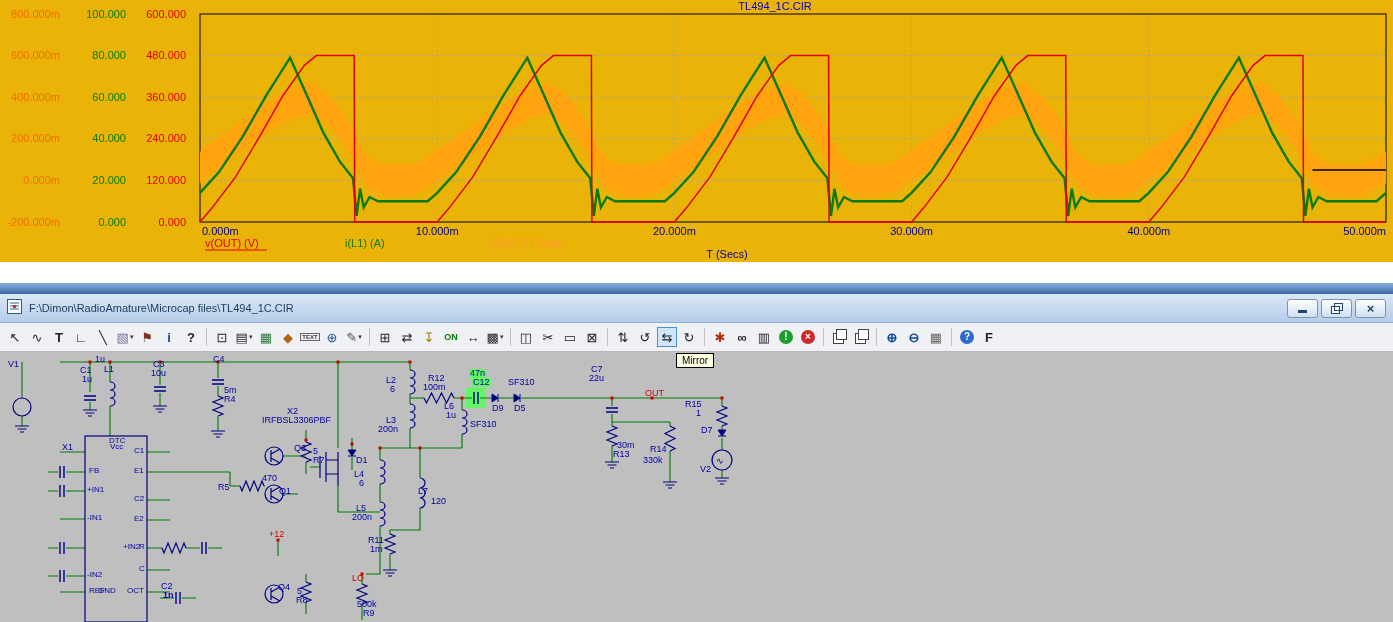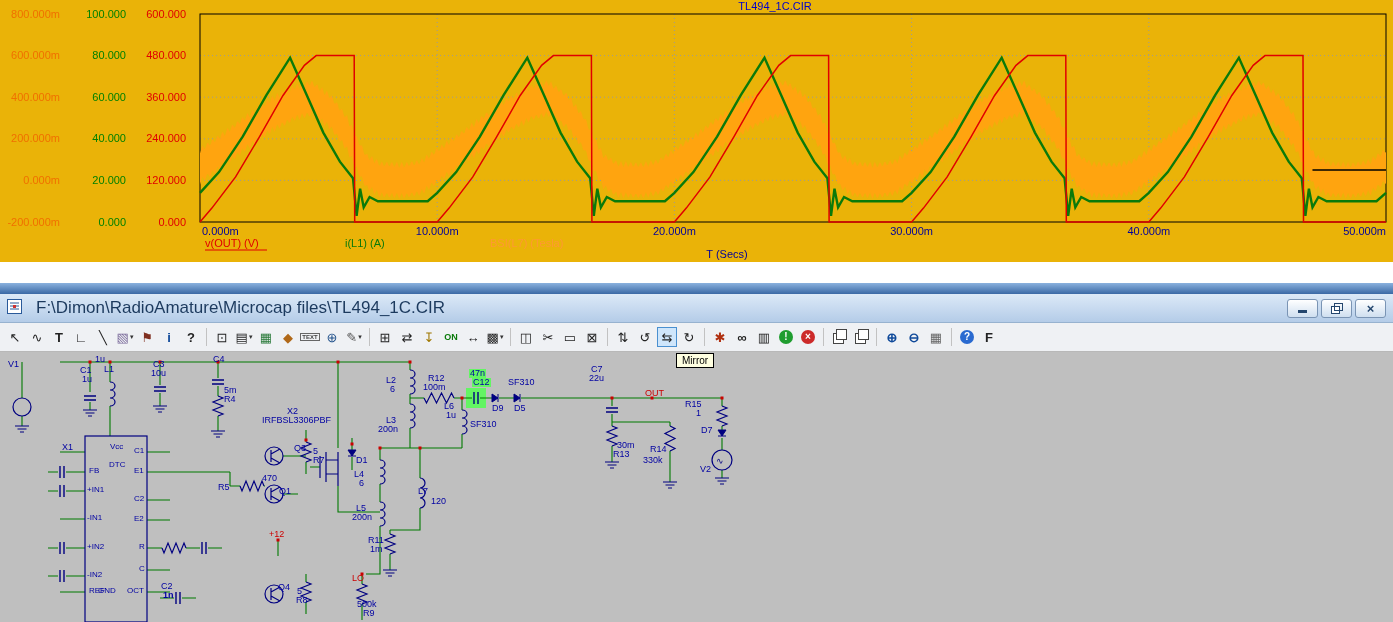--- a/index.html
+++ b/index.html
@@ -4,21 +4,21 @@
 <style>
   html,body{margin:0;padding:0;background:#fff;}
   #root{position:relative;width:1393px;height:622px;font-family:"Liberation Sans",sans-serif;overflow:hidden;background:#fff;}
   #chart-pane{position:absolute;left:0;top:0;width:1393px;height:262px;background:#eab308;}
   #plot-tabbar{position:absolute;left:0;top:262px;width:1393px;height:21px;background:#fff;border-top:1px solid #555;border-bottom:1px solid #aaa;display:flex;align-items:center;padding-left:3px;box-sizing:border-box;}
   .tnb{display:inline-block;width:15px;height:14px;border:1px solid #808080;background:#fdfdfd;font-size:7px;line-height:13px;text-align:center;margin-right:2px;color:#222;}
   .tab{display:flex;align-items:center;margin-left:6px;font-weight:bold;font-size:12px;color:#000;padding:0 2px 0 6px;}
   .tab-slash{display:inline-block;width:10px;height:15px;border-right:1px solid #555;transform:skewX(26deg);margin-left:5px;}
   #win-edge{position:absolute;left:0;top:283px;width:1393px;height:11px;background:linear-gradient(#8ab1de,#3a69a5);}
   #title-bar{position:absolute;left:0;top:294px;width:1393px;height:29px;background:linear-gradient(#dce9f7,#b4cce8);display:flex;align-items:center;padding:0 7px;box-sizing:border-box;border-bottom:1px solid #97b2cf;}
-  #title-text{font-size:17px;color:#1c3a5e;margin-left:14px;}
+  #title-text{font-size:11px;color:#1c3a5e;margin-left:7px;}
   #win-btns{margin-left:auto;display:flex;gap:3px;}
   .wbtn{width:29px;height:17px;border:1px solid #7a94b4;border-radius:3px;background:linear-gradient(#ffffff,#cfdff0);display:flex;align-items:center;justify-content:center;}
   .g-min{width:9px;height:3px;background:#24466e;margin-top:7px;}
   .g-res{width:7px;height:6px;border:1px solid #24466e;position:relative;background:#fff;margin-top:3px;margin-left:-2px;}
   .g-res:before{content:"";position:absolute;left:2px;top:-4px;width:7px;height:6px;border:1px solid #24466e;}
   .g-cls{font-size:13px;font-weight:bold;color:#24466e;line-height:1;}
   #toolbar{position:absolute;left:0;top:323px;width:1393px;height:29px;background:#eff1f4;border-bottom:1px solid #b8b8b8;display:flex;align-items:center;padding-left:4px;box-sizing:border-box;}
   .tbi{min-width:20px;height:20px;display:flex;align-items:center;justify-content:center;font-size:13px;color:#222;margin:0 1px;box-sizing:border-box;}
   .tbi.active{background:#cfe6fb;border:1px solid #4a90d0;}
   .dd{font-size:7px;margin-left:1px;color:#333;}
@@ -339,25 +339,25 @@
         <span style="left: 269px; top: 178px; color: rgb(204, 0, 0);">+12</span>
         <span style="left: 278px; top: 231px;">Q4</span>
         <span style="left: 297px; top: 235px;">5</span>
         <span style="left: 296px; top: 244px;">R8</span>
         <span style="left: 352px; top: 222px; color: rgb(204, 0, 0);">LO</span>
         <span style="left: 357px; top: 248px;">500k</span>
         <span style="left: 363px; top: 257px;">R9</span>
         <span style="left: 161px; top: 230px;">C2</span>
         <span style="left: 163px; top: 239px; font-weight: bold;">1n</span>
         <span style="left: 62px; top: 91px;">X1</span>
-        <span class="pin" style="left: 89px; top: 109px; padding-left: 20px;">DTC</span>
+        <span class="pin" style="left: 89px; top: 85px; padding-left: 20px;">DTC</span>
         <span class="pin" style="left: 89px; top: 115px;">FB</span>
         <span class="pin" style="left: 87px; top: 134px;">+IN1</span>
         <span class="pin" style="left: 87px; top: 162px;">-IN1</span>
-        <span class="pin" style="left: 87px; top: 191px;">+IN2</span>
+        <span class="pin" style="left: 87px; top: 191px; padding-left: 36px;">+IN2</span>
         <span class="pin" style="left: 87px; top: 219px;">-IN2</span>
         <span class="pin" style="left: 89px; top: 235px;">REF</span>
         <span class="pin" style="left: 110px; top: 91px;">Vcc</span>
         <span class="pin" style="left: 134px; top: 95px;">C1</span>
         <span class="pin" style="left: 134px; top: 115px;">E1</span>
         <span class="pin" style="left: 134px; top: 143px;">C2</span>
         <span class="pin" style="left: 134px; top: 163px;">E2</span>
         <span class="pin" style="left: 139px; top: 191px;">R</span>
         <span class="pin" style="left: 139px; top: 213px;">C</span>
         <span class="pin" style="left: 127px; top: 235px;">OCT</span>

